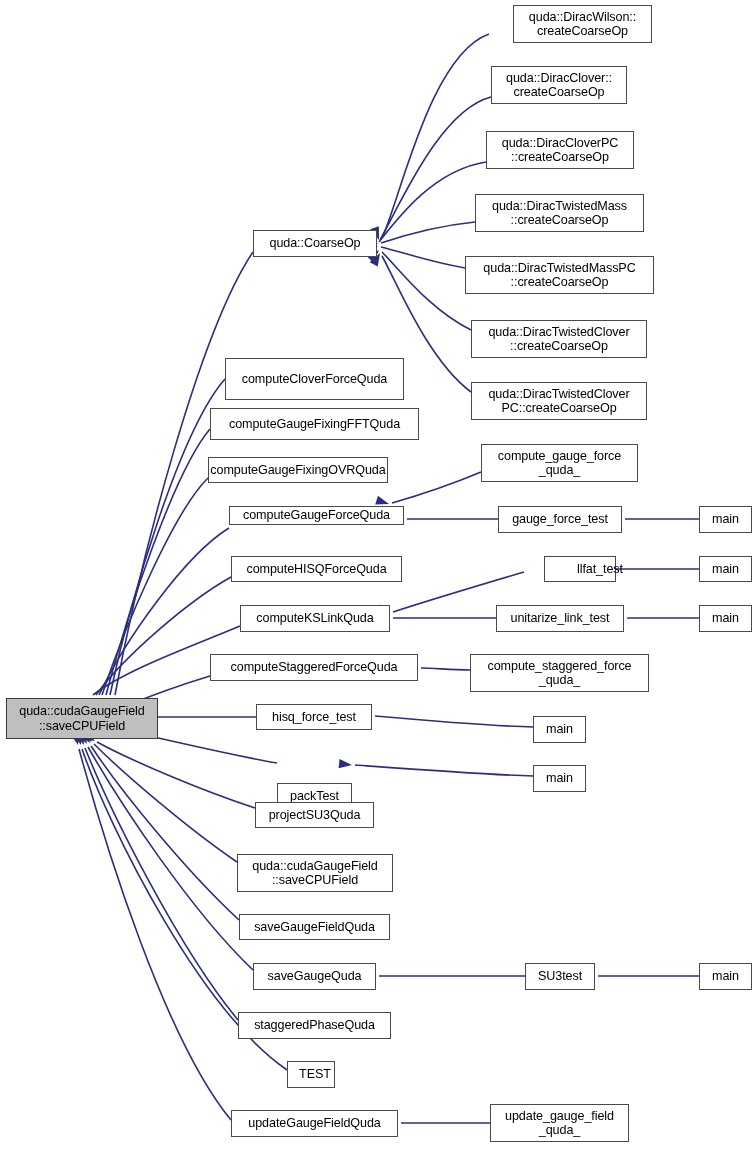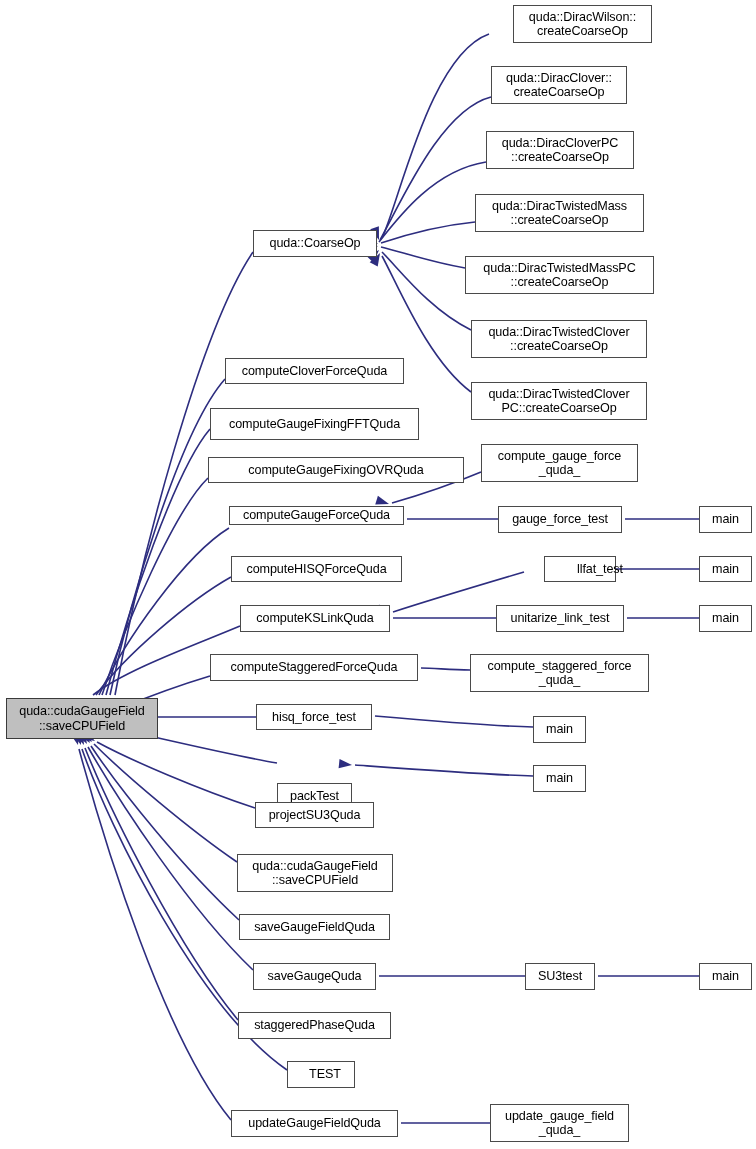--- a/index.html
+++ b/index.html
@@ -220,36 +220,36 @@
       <div class="node-box" style="left: 486px; top: 131px; width: 148px; height: 38px;"><span class="node-label">quda::DiracCloverPC
 ::createCoarseOp</span></div>
       <div class="node-box" style="left: 475px; top: 194px; width: 169px; height: 38px;"><span class="node-label">quda::DiracTwistedMass
 ::createCoarseOp</span></div>
       <div class="node-box" style="left: 465px; top: 256px; width: 189px; height: 38px;"><span class="node-label">quda::DiracTwistedMassPC
 ::createCoarseOp</span></div>
       <div class="node-box" style="left: 471px; top: 320px; width: 176px; height: 38px;"><span class="node-label">quda::DiracTwistedClover
 ::createCoarseOp</span></div>
       <div class="node-box" style="left: 471px; top: 382px; width: 176px; height: 38px;"><span class="node-label">quda::DiracTwistedClover
 PC::createCoarseOp</span></div>
-      <div class="node-box" style="left: 225px; top: 358px; width: 179px; height: 26px;"><span class="node-label">computeCloverForceQuda</span></div>
+      <div class="node-box" style="left: 225px; top: 358px; width: 179px; height: 42px;"><span class="node-label">computeCloverForceQuda</span></div>
       <div class="node-box" style="left: 210px; top: 408px; width: 209px; height: 32px;"><span class="node-label">computeGaugeFixingFFTQuda</span></div>
-      <div class="node-box" style="left: 208px; top: 457px; width: 256px; height: 26px;"><span class="node-label">computeGaugeFixingOVRQuda</span></div>
+      <div class="node-box" style="left: 208px; top: 457px; width: 180px; height: 26px;"><span class="node-label">computeGaugeFixingOVRQuda</span></div>
       <div class="node-box" style="left: 229px; top: 506px; width: 175px; height: 19px;"><span class="node-label">computeGaugeForceQuda</span></div>
       <div class="node-box" style="left: 231px; top: 556px; width: 171px; height: 26px;"><span class="node-label">computeHISQForceQuda</span></div>
       <div class="node-box" style="left: 240px; top: 605px; width: 150px; height: 27px;"><span class="node-label">computeKSLinkQuda</span></div>
       <div class="node-box" style="left: 210px; top: 654px; width: 208px; height: 27px;"><span class="node-label">computeStaggeredForceQuda</span></div>
       <div class="node-box" style="left: 256px; top: 704px; width: 116px; height: 26px;"><span class="node-label">hisq_force_test</span></div>
       <div class="node-box" style="left: 277px; top: 753px; width: 75px; height: 26px; margin-top: 30px;"><span class="node-label">packTest</span></div>
       <div class="node-box" style="left: 255px; top: 802px; width: 119px; height: 26px;"><span class="node-label">projectSU3Quda</span></div>
       <div class="node-box" style="left: 237px; top: 854px; width: 156px; height: 38px;"><span class="node-label">quda::cudaGaugeField
 ::saveCPUField</span></div>
       <div class="node-box" style="left: 239px; top: 914px; width: 151px; height: 26px;"><span class="node-label">saveGaugeFieldQuda</span></div>
       <div class="node-box" style="left: 253px; top: 963px; width: 123px; height: 27px;"><span class="node-label">saveGaugeQuda</span></div>
       <div class="node-box" style="left: 238px; top: 1012px; width: 153px; height: 27px;"><span class="node-label">staggeredPhaseQuda</span></div>
-      <div class="node-box" style="left: 287px; top: 1061px; width: 68px; height: 27px; padding-left: 8px;"><span class="node-label">TEST</span></div>
+      <div class="node-box" style="left: 287px; top: 1061px; width: 48px; height: 27px; padding-left: 8px;"><span class="node-label">TEST</span></div>
       <div class="node-box" style="left: 231px; top: 1110px; width: 167px; height: 27px;"><span class="node-label">updateGaugeFieldQuda</span></div>
       <div class="node-box" style="left: 481px; top: 444px; width: 157px; height: 38px;"><span class="node-label">compute_gauge_force
 _quda_</span></div>
       <div class="node-box" style="left: 498px; top: 506px; width: 124px; height: 27px;"><span class="node-label">gauge_force_test</span></div>
       <div class="node-box" style="left: 544px; top: 556px; width: 72px; height: 26px; padding-left: 32px;"><span class="node-label">llfat_test</span></div>
       <div class="node-box" style="left: 496px; top: 605px; width: 128px; height: 27px; text-align: center;"><span class="node-label">unitarize_link_test</span></div>
       <div class="node-box" style="left: 470px; top: 654px; width: 179px; height: 38px;"><span class="node-label">compute_staggered_force
 _quda_</span></div>
       <div class="node-box" style="left: 533px; top: 716px; width: 53px; height: 27px;"><span class="node-label">main</span></div>
       <div class="node-box" style="left: 533px; top: 765px; width: 53px; height: 27px;"><span class="node-label">main</span></div>

